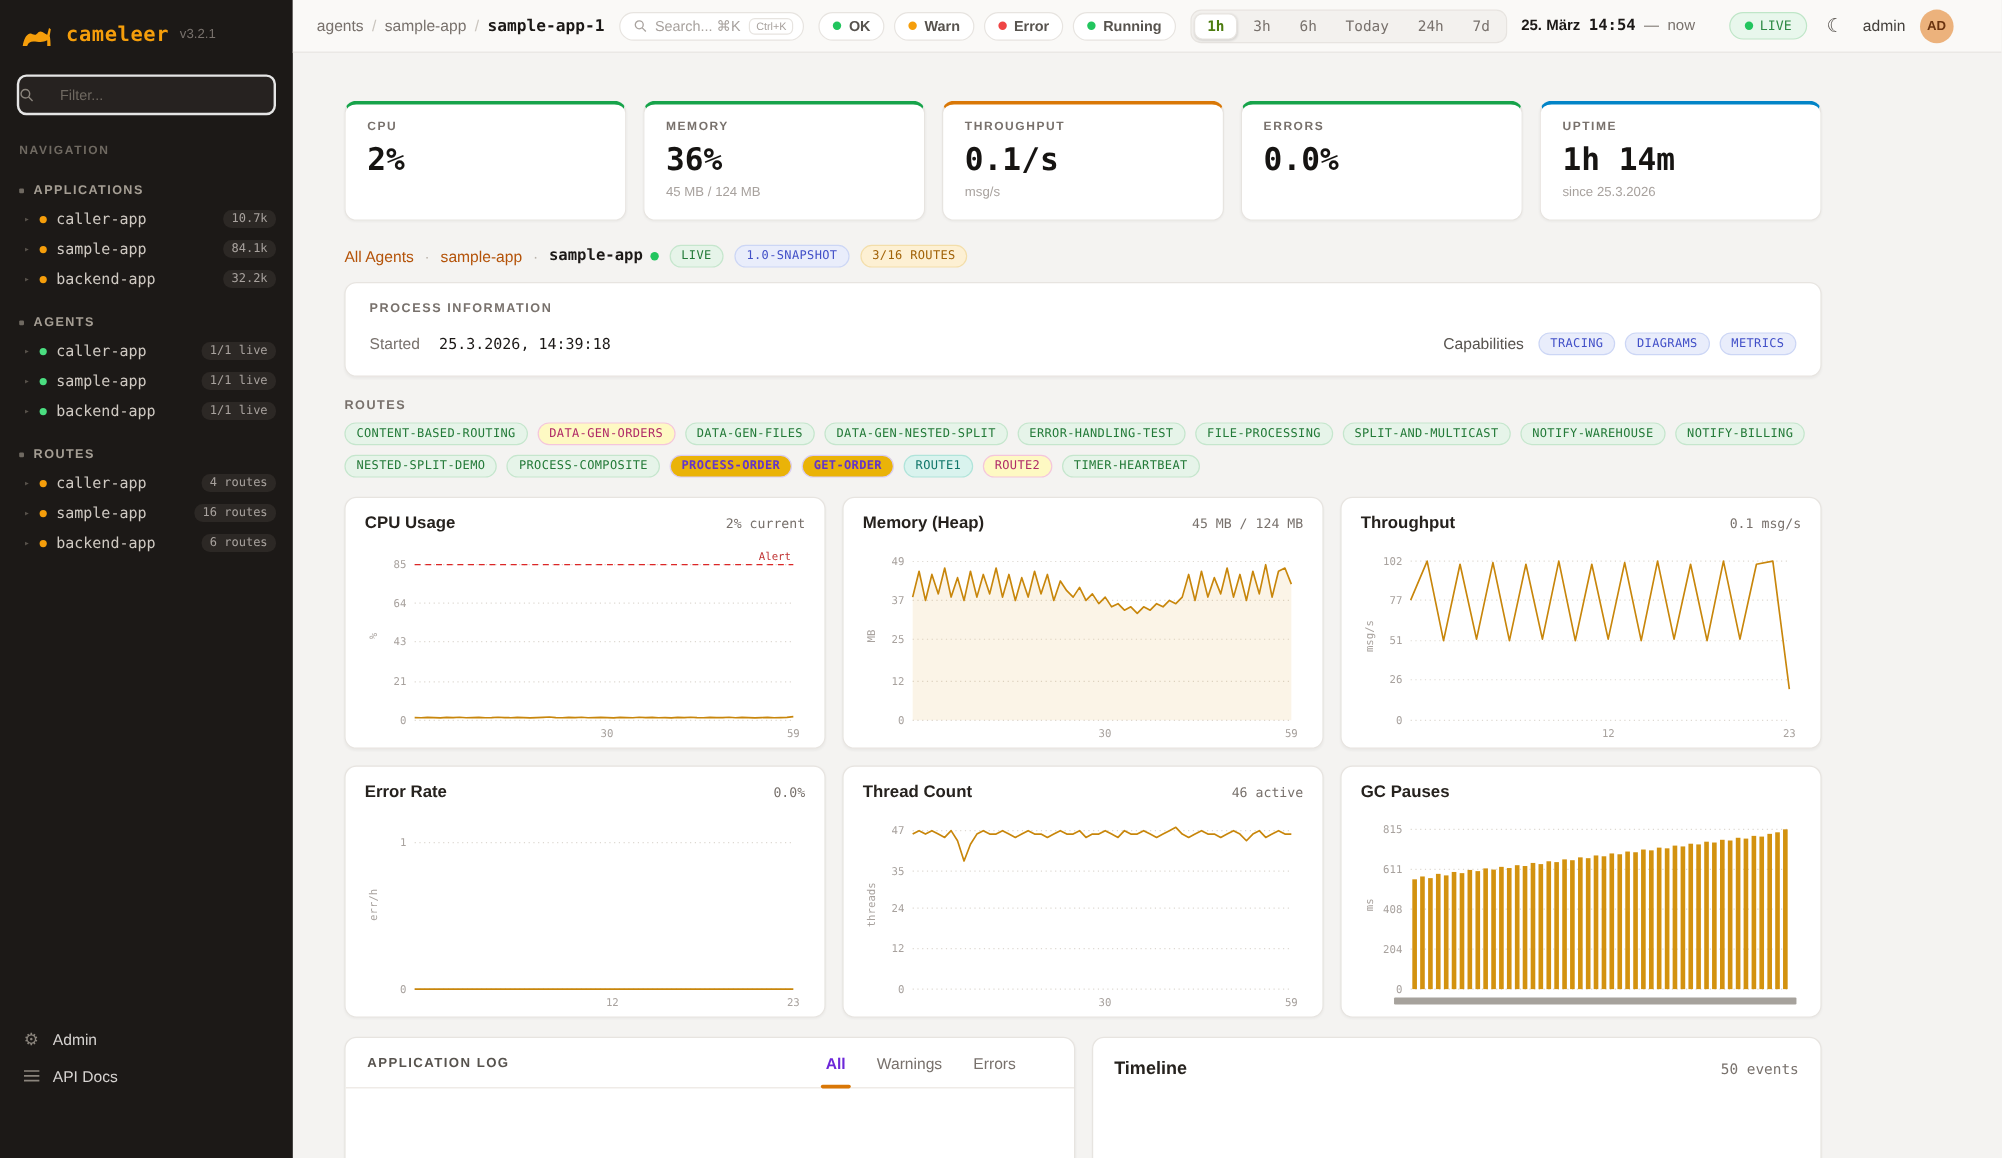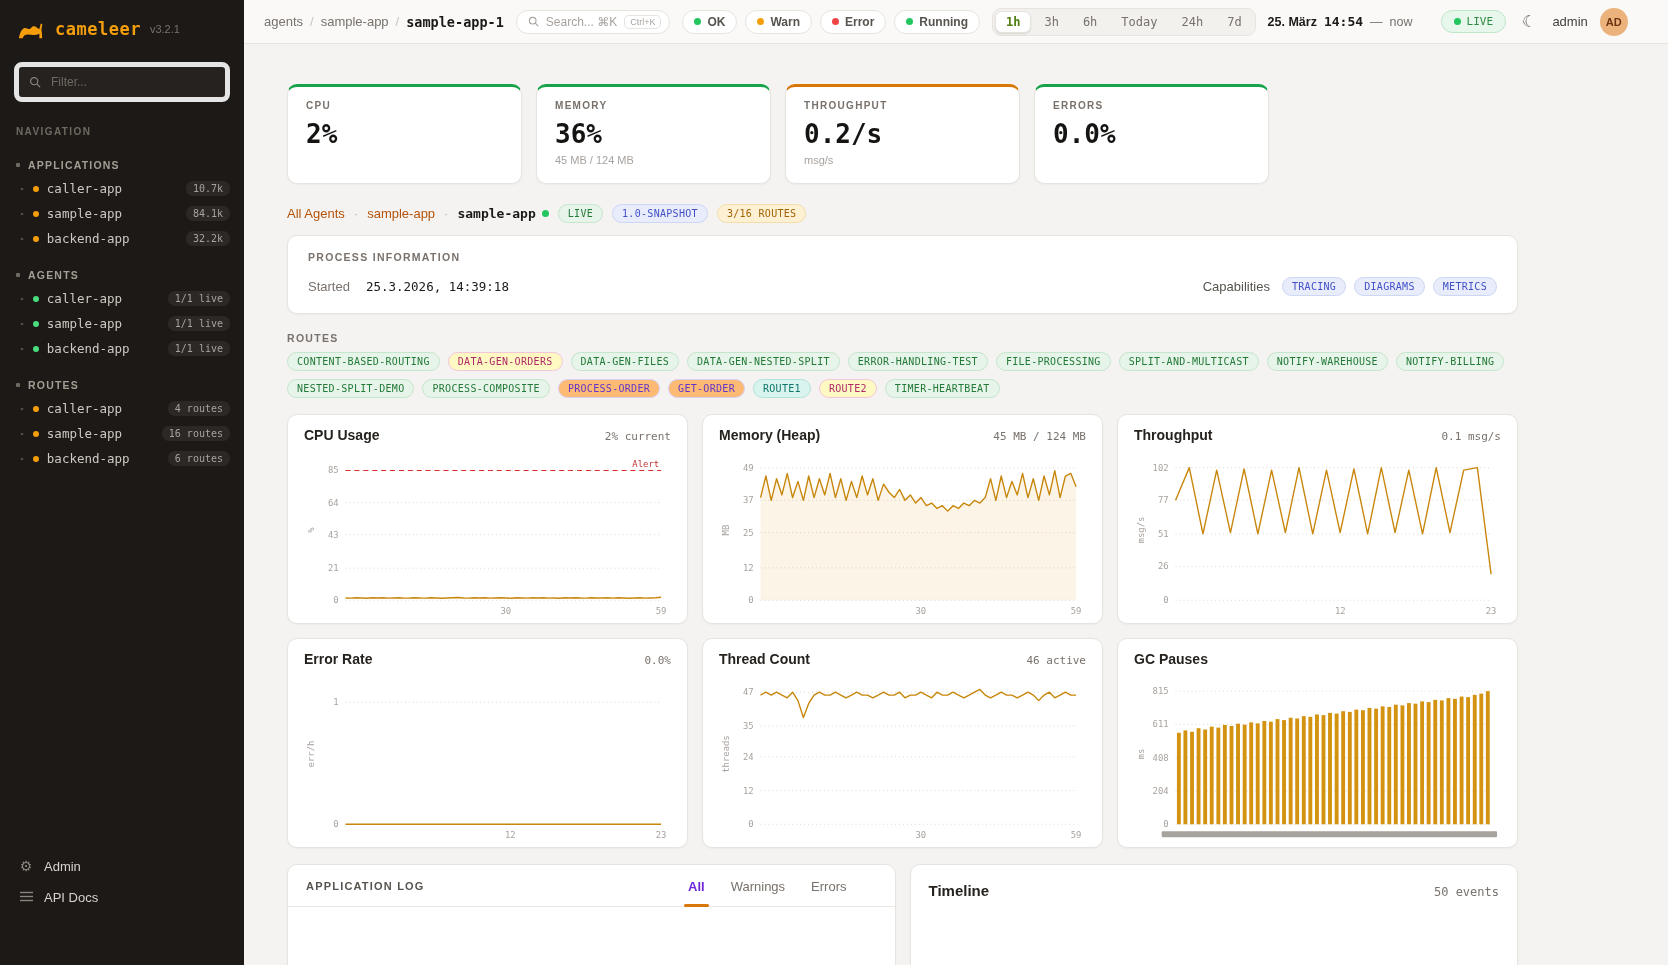--- a/index.html
+++ b/index.html
@@ -5,22 +5,22 @@
   html,body{margin:0;padding:0;width:1668px;height:965px;overflow:hidden;
     font-family:"Liberation Sans",sans-serif;background:#f4f3f1;color:#1c1917;}
   *{box-sizing:border-box;}
   .app{display:flex;width:1668px;height:965px;}
 
   
   .sidebar{width:244px;flex:none;background:#1c1917;color:#d6d3d1;display:flex;flex-direction:column;}
   .logo-row{display:flex;align-items:center;gap:9px;padding:16px 16px 8px;}
   .logo-name{font-family:"DejaVu Sans Mono",monospace;font-weight:bold;color:#f59e0b;font-size:17px;letter-spacing:.5px;}
   .logo-ver{font-size:11px;color:#78716c;}
-  .filter-box{margin:12px 14px 0;display:flex;align-items:center;gap:8px;background:#262220;
-    border:5px solid #e5e5e5;border-radius:8px;padding:7px 10px;}
+  .filter-box{margin:12px 14px 0;display:flex;align-items:center;gap:20px;background:#262220;
+    border:2px solid #e5e5e5;border-radius:8px;padding:7px 0;}
   .filter-box svg{flex:none;}
   .filter-box input{background:transparent;border:none;outline:none;color:#d6d3d1;font-size:12px;width:100%;}
   .filter-box input::placeholder{color:#6f6961;}
   .nav-label{padding:24px 16px 4px;font-size:10px;letter-spacing:1.4px;color:#6f6961;font-weight:bold;}
   .nav-section{margin-top:12px;}
   .section-header{display:flex;align-items:center;gap:8px;padding:6px 16px 5px;font-size:10.5px;
     letter-spacing:1.2px;color:#a59e94;font-weight:bold;cursor:pointer;}
   .sec-caret{width:4px;height:4px;background:#6f6961;border-radius:1px;flex:none;}
   .nav-item{display:flex;align-items:center;gap:8px;padding:5px 14px 5px 20px;cursor:pointer;
     font-family:"DejaVu Sans Mono",monospace;font-size:12.5px;color:#cfc9c2;}
@@ -78,21 +78,21 @@
   .agent-current{font-family:"DejaVu Sans Mono",monospace;font-weight:bold;color:#1c1917;
     display:inline-flex;align-items:center;gap:6px;font-size:13px;}
   .agent-dot{width:7px;height:7px;border-radius:50%;background:#22c55e;display:inline-block;}
 
   .badge{font-family:"DejaVu Sans Mono",monospace;font-size:10px;padding:3px 9px;border-radius:999px;
     border:1px solid;white-space:nowrap;letter-spacing:.3px;}
   .tone-green{background:#e6f4e9;border-color:#c5e6cd;color:#237a38;}
   .tone-indigo{background:#e9edfb;border-color:#ccd6f5;color:#4250c8;}
   .tone-amber{background:#fdf0d3;border-color:#f3deaa;color:#a16207;}
   .tone-pink{background:#fef9c3;border-color:#f4c6dc;color:#b02a68;}
-  .tone-purple{background:#fdba74;border-color:#d9cef4;color:#6435c9;}
+  .tone-purple{background:#eab308;border-color:#d9cef4;color:#6435c9;font-weight:bold;}
   .tone-teal{background:#d9f3ee;border-color:#b0e4da;color:#0e7569;}
   .route-pill{cursor:pointer;}
 
   .proc-card{background:#fff;border:1px solid #e7e4e0;border-radius:10px;padding:15px 20px 17px;
     box-shadow:0 1px 2px rgba(28,25,23,.04);}
   .proc-title{font-size:10.5px;letter-spacing:1.3px;color:#78716c;font-weight:bold;}
   .proc-row{display:flex;align-items:center;justify-content:space-between;margin-top:14px;}
   .proc-left{display:flex;align-items:center;gap:16px;font-size:13px;}
   .proc-started-label{color:#78716c;}
   .proc-started-value{font-family:"DejaVu Sans Mono",monospace;font-size:12.5px;color:#1c1917;}
@@ -318,26 +318,31 @@
             <div class="stat-label">CPU</div>
             <div class="stat-value">2%</div>
           </div>
           <div class="stat-card" style="border-top-color: rgb(22, 163, 74);">
             <div class="stat-label">MEMORY</div>
             <div class="stat-value">36%</div>
             <div class="stat-sub">45 MB / 124 MB</div>
           </div>
           <div class="stat-card" style="border-top-color: rgb(217, 119, 6);">
             <div class="stat-label">THROUGHPUT</div>
-            <div class="stat-value">0.2/s</div>
+            <div class="stat-value">0.1/s</div>
             <div class="stat-sub">msg/s</div>
           </div>
           <div class="stat-card" style="border-top-color: rgb(22, 163, 74);">
             <div class="stat-label">ERRORS</div>
             <div class="stat-value">0.0%</div>
+          </div>
+          <div class="stat-card" style="border-top-color: rgb(2, 132, 199);">
+            <div class="stat-label">UPTIME</div>
+            <div class="stat-value">1h 14m</div>
+            <div class="stat-sub">since 25.3.2026</div>
           </div>
         </div>
 
       <div class="agent-row" id="agent-row">
           <span class="agent-link">All Agents</span>
           <span class="agent-sep">·</span>
           <span class="agent-link">sample-app</span>
           <span class="agent-sep">·</span>
           <span class="agent-current">sample-app<span class="agent-dot"></span></span>
           <span class="badge tone-green">LIVE</span>

